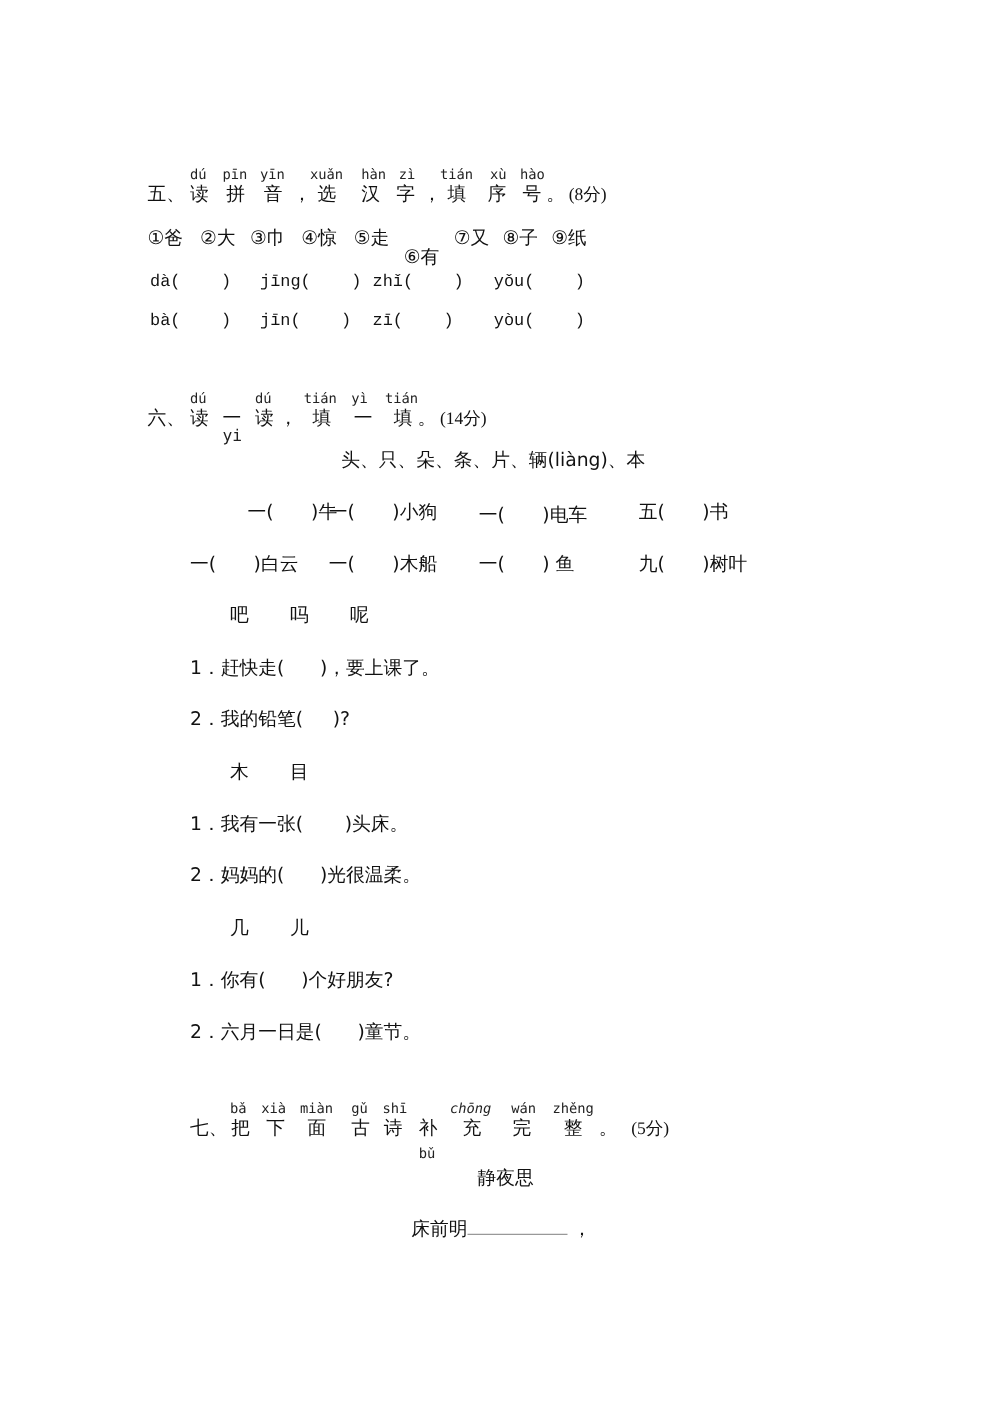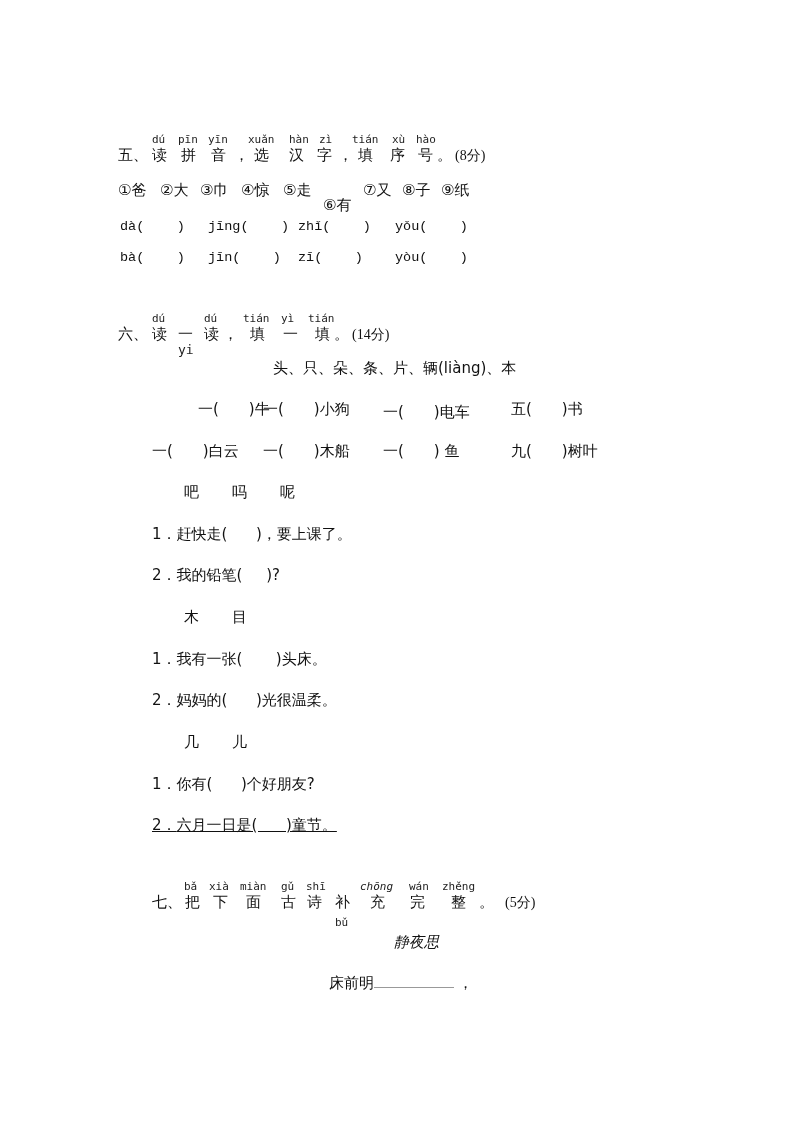--- a/index.html
+++ b/index.html
@@ -120,21 +120,21 @@
   <div class="abs hz" style="left:184px;top:608px;">木</div>
   <div class="abs hz" style="left:232px;top:608px;">目</div>
 
   <div class="abs hz" style="left:152px;top:650px;"><span>1．</span><span style="white-space:pre">我有一张(       )头床。</span></div>
   <div class="abs hz" style="left:152px;top:691px;"><span>2．</span><span style="white-space:pre">妈妈的(      )光很温柔。</span></div>
 
   <div class="abs hz" style="left:184px;top:733px;">几</div>
   <div class="abs hz" style="left:232px;top:733px;">儿</div>
 
   <div class="abs hz" style="left:152px;top:775px;"><span>1．</span><span style="white-space:pre">你有(      )个好朋友?</span></div>
-  <div class="abs hz" style="left:152px;top:816px;text-decoration:underline;"><span>2．</span><span style="white-space:pre">六月一日是(      )童节。</span></div>
+  <div class="abs hz" style="left:152px;top:816px;"><span>2．</span><span style="white-space:pre">六月一日是(      )童节。</span></div>
 </div>
 
 <div>
   <div class="abs py" style="left:184px;top:881px;">bǎ</div>
   <div class="abs py" style="left:209px;top:881px;">xià</div>
   <div class="abs py" style="left:240px;top:881px;">miàn</div>
   <div class="abs py" style="left:281px;top:881px;">gǔ</div>
   <div class="abs py" style="left:306px;top:881px;">shī</div>
   <div class="abs py" style="left:335px;top:881px;margin-top:36px;">bǔ</div>
   <div class="abs py" style="left:360px;top:881px;font-style:italic;">chōng</div>
@@ -147,16 +147,16 @@
   <div class="abs hz" style="left:246px;top:893px;">面</div>
   <div class="abs hz" style="left:281px;top:893px;">古</div>
   <div class="abs hz" style="left:307px;top:893px;">诗</div>
   <div class="abs hz" style="left:335px;top:893px;">补</div>
   <div class="abs hz" style="left:370px;top:893px;">充</div>
   <div class="abs hz" style="left:410px;top:893px;">完</div>
   <div class="abs hz" style="left:451px;top:893px;">整</div>
   <div class="abs hz" style="left:479px;top:893px;">。</div>
   <div class="abs score" style="left:505px;top:894px;">(5分)</div>
 
-  <div class="abs hz" style="left:394px;top:933px;font-style:italic;">静夜思</div>
+  <div class="abs hz" style="left:382px;top:933px;">静夜思</div>
 
   <div class="abs hz" style="left:329px;top:973px;"><span>床前明</span><span class="blank-line"></span><span style="margin-left:4px;">，</span></div>
 </div>
 
 </body></html>

